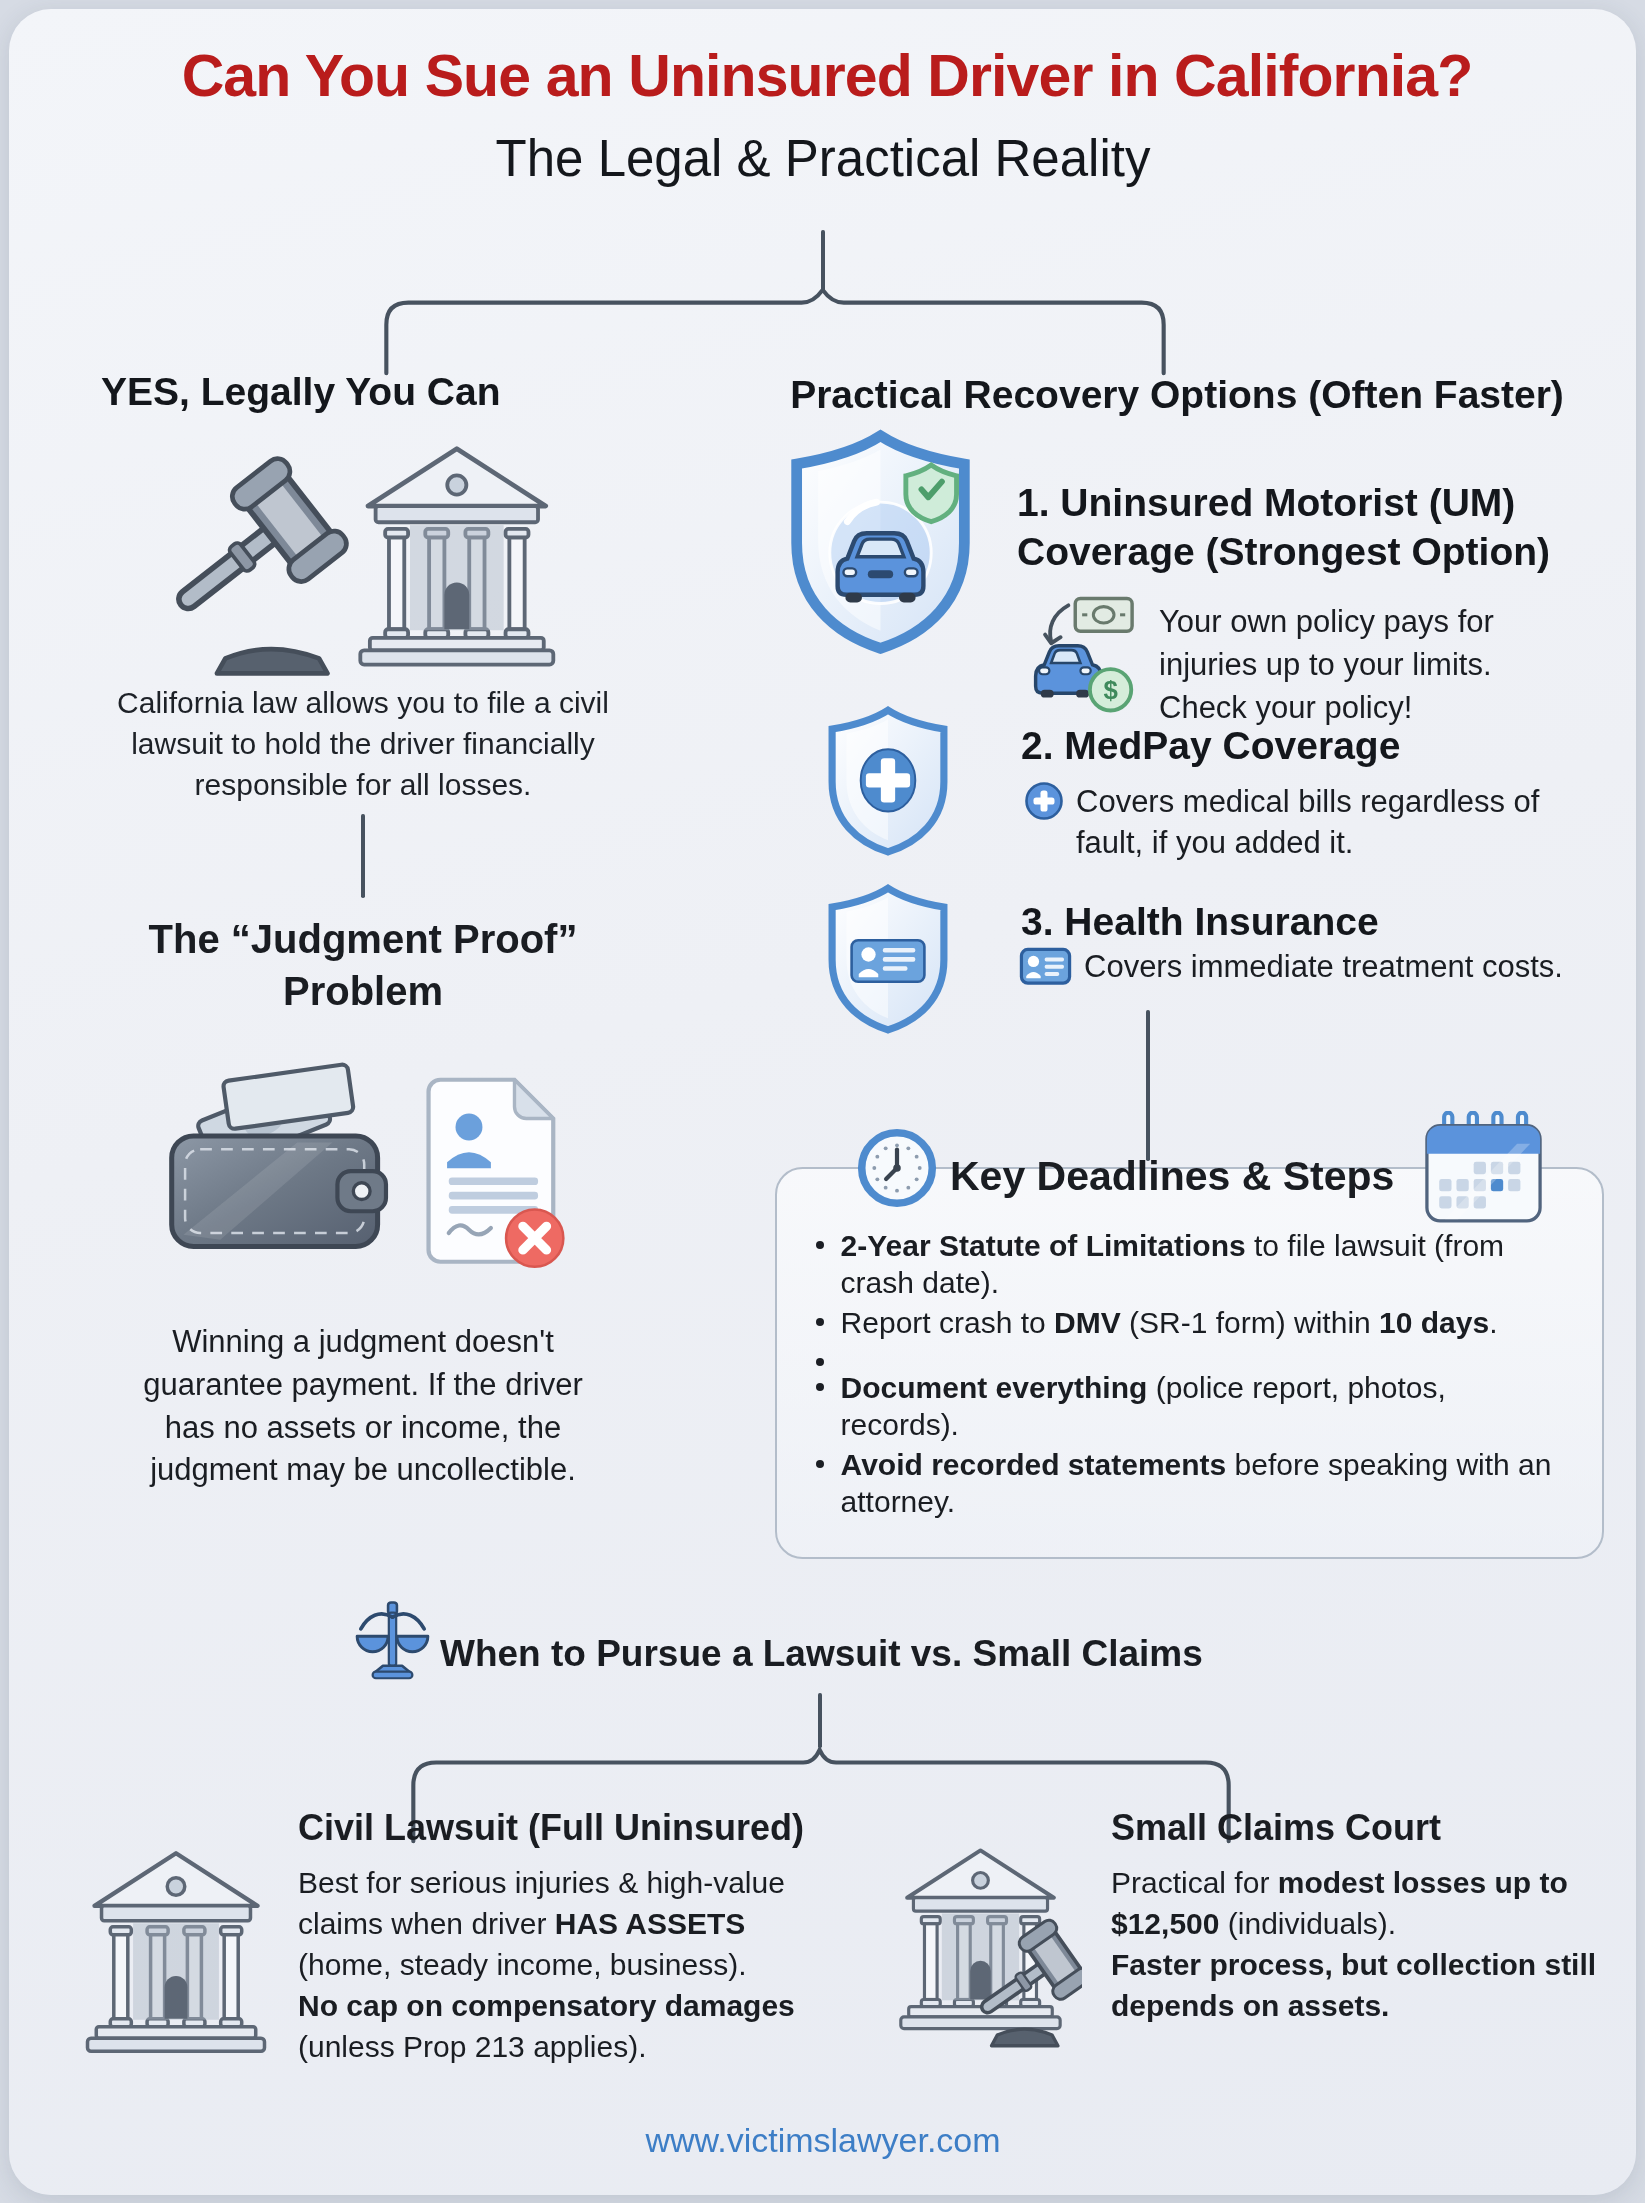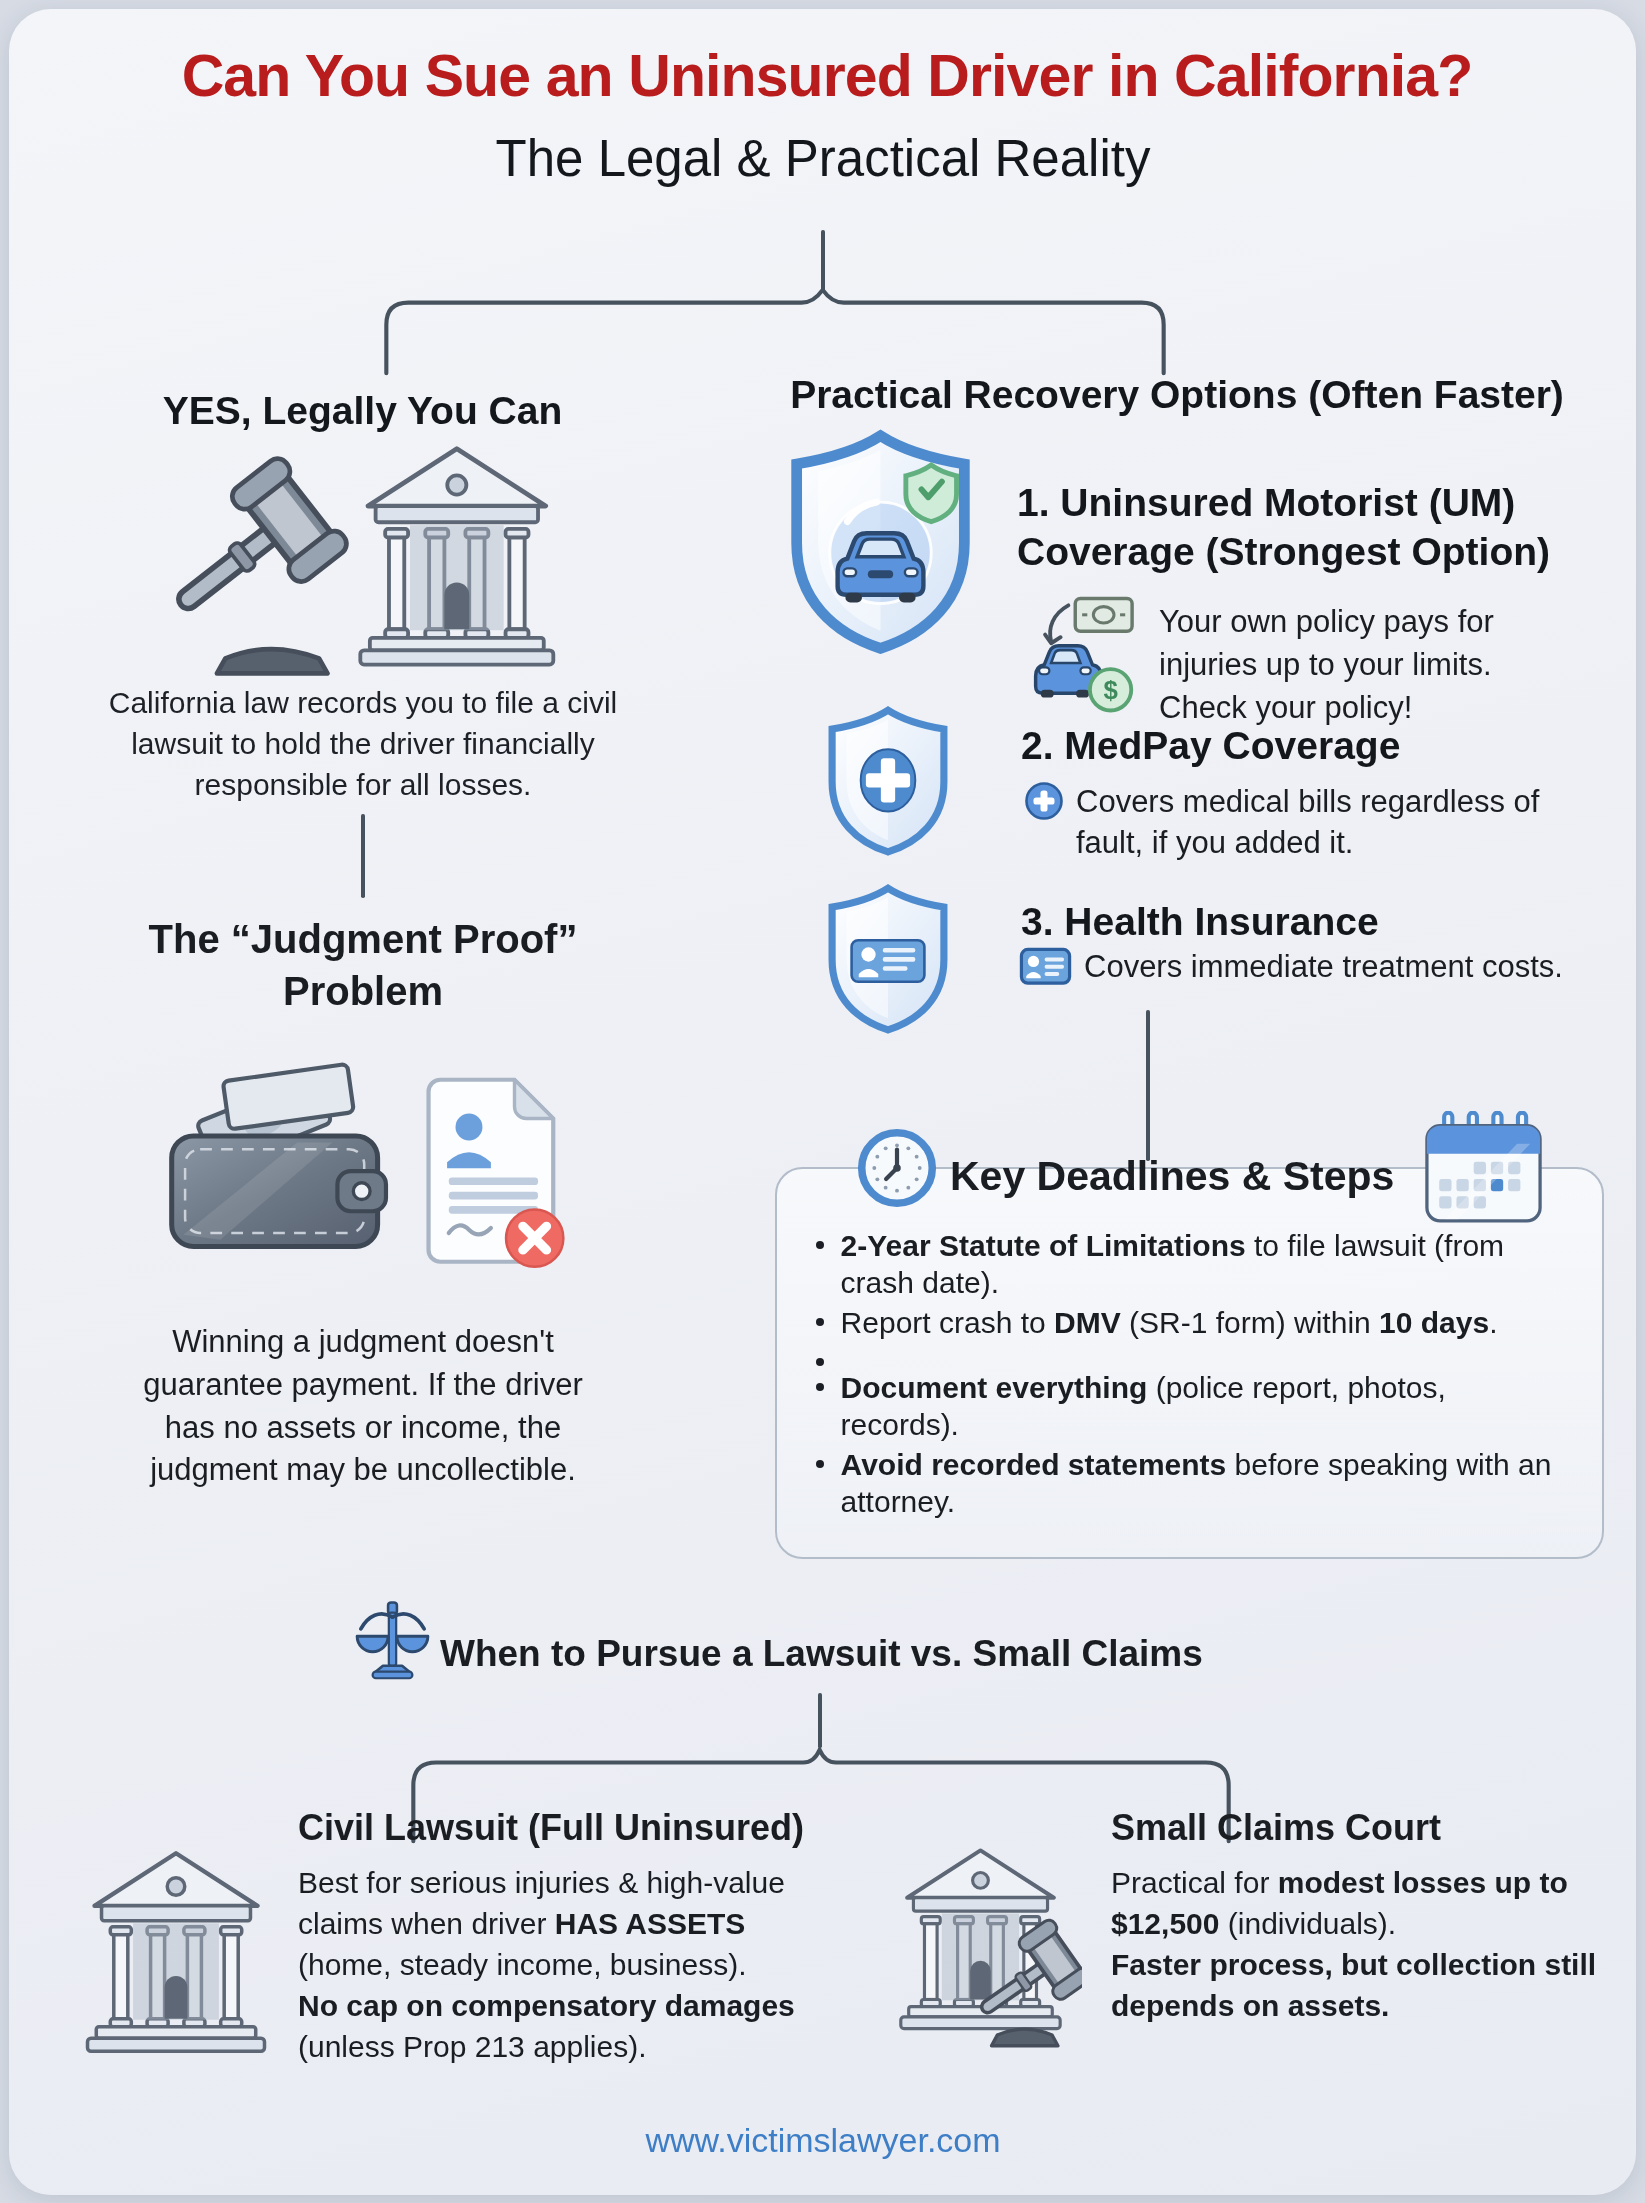--- a/index.html
+++ b/index.html
@@ -11,21 +11,21 @@
   .main-title{left:4px;top:42px;width:100%;text-align:center;font-size:59px;font-weight:700;color:#b91c1c;letter-spacing:-0.9px;}
   .sub-title{left:0;top:129px;width:100%;text-align:center;font-size:51px;font-weight:400;color:#14171c;}
   .stub{width:3.7px;background:#47525f;border-radius:1.8px;}
   .stub-a{left:821px;top:230px;height:61px;}
   .stub-b{left:361px;top:814px;height:84px;}
   .stub-c{left:1146px;top:1010px;height:151px;}
   .stub-d{left:818px;top:1693px;height:55px;}
   .brace-top{left:384px;top:288px;width:782px;height:88px;}
   .brace-bottom{left:410px;top:1747px;width:822px;height:97px;}
   .h-col{font-size:39px;font-weight:700;color:#14171c;}
-  .h-left{left:101px;top:389px;width:523px;text-align:center;}
+  .h-left{left:101px;top:370px;width:523px;}
   .h-right{left:759px;top:373px;width:836px;text-align:center;}
   .illu-left{left:136px;top:413px;width:441px;height:281px;}
   .body-text{font-size:30px;line-height:1.36;color:#1d2127;}
   .body-left{left:92px;top:683px;width:542px;text-align:center;}
   .h-judgment{left:106px;top:913px;width:514px;text-align:center;font-size:40px;font-weight:700;line-height:1.3;}
   .illu-wallet{left:165px;top:1062px;display:flex;gap:24px;align-items:flex-start;}
   .body-judgment{left:115px;top:1321px;width:496px;text-align:center;font-size:31px;line-height:1.38;}
   .shield1{left:783px;top:428px;width:195px;}
   .shield2{left:823px;top:705px;width:130px;}
   .shield3{left:823px;top:883px;width:130px;}
@@ -124,21 +124,21 @@
   </svg>
 
   <div class="abs h-col h-left">YES, Legally You Can</div>
 
   <svg class="abs illu-left" viewBox="0 0 470 300">
     <use href="#templeG" transform="translate(235,32) scale(1.02)"></use>
     <path d="M95,262 q48,-20 100,0 l9,16 h-118 z" fill="#57616e" stroke="#454e5a" stroke-width="5" stroke-linejoin="round"></path>
     <use href="#gavelG" transform="translate(30,150) rotate(-38)"></use>
   </svg>
 
-  <div class="abs body-text body-left">California law records you to file a civil lawsuit to hold the driver financially responsible for all losses.</div>
+  <div class="abs body-text body-left">California law allows you to file a civil lawsuit to hold the driver financially responsible for all losses.</div>
   <div class="abs stub stub-b"></div>
   <div class="abs h-judgment">The “Judgment Proof” Problem</div>
 
   <div class="abs illu-wallet">
     <svg width="226" height="193" viewBox="0 0 270 230">
       <g transform="rotate(-22 150 70)">
           <rect x="45" y="30" width="150" height="60" rx="7" fill="#cfd8e2" stroke="#4f5a68" stroke-width="5"></rect>
           <ellipse cx="120" cy="60" rx="24" ry="15" fill="#b7c3d0"></ellipse>
         </g>
       <g transform="rotate(-8 150 60)">

